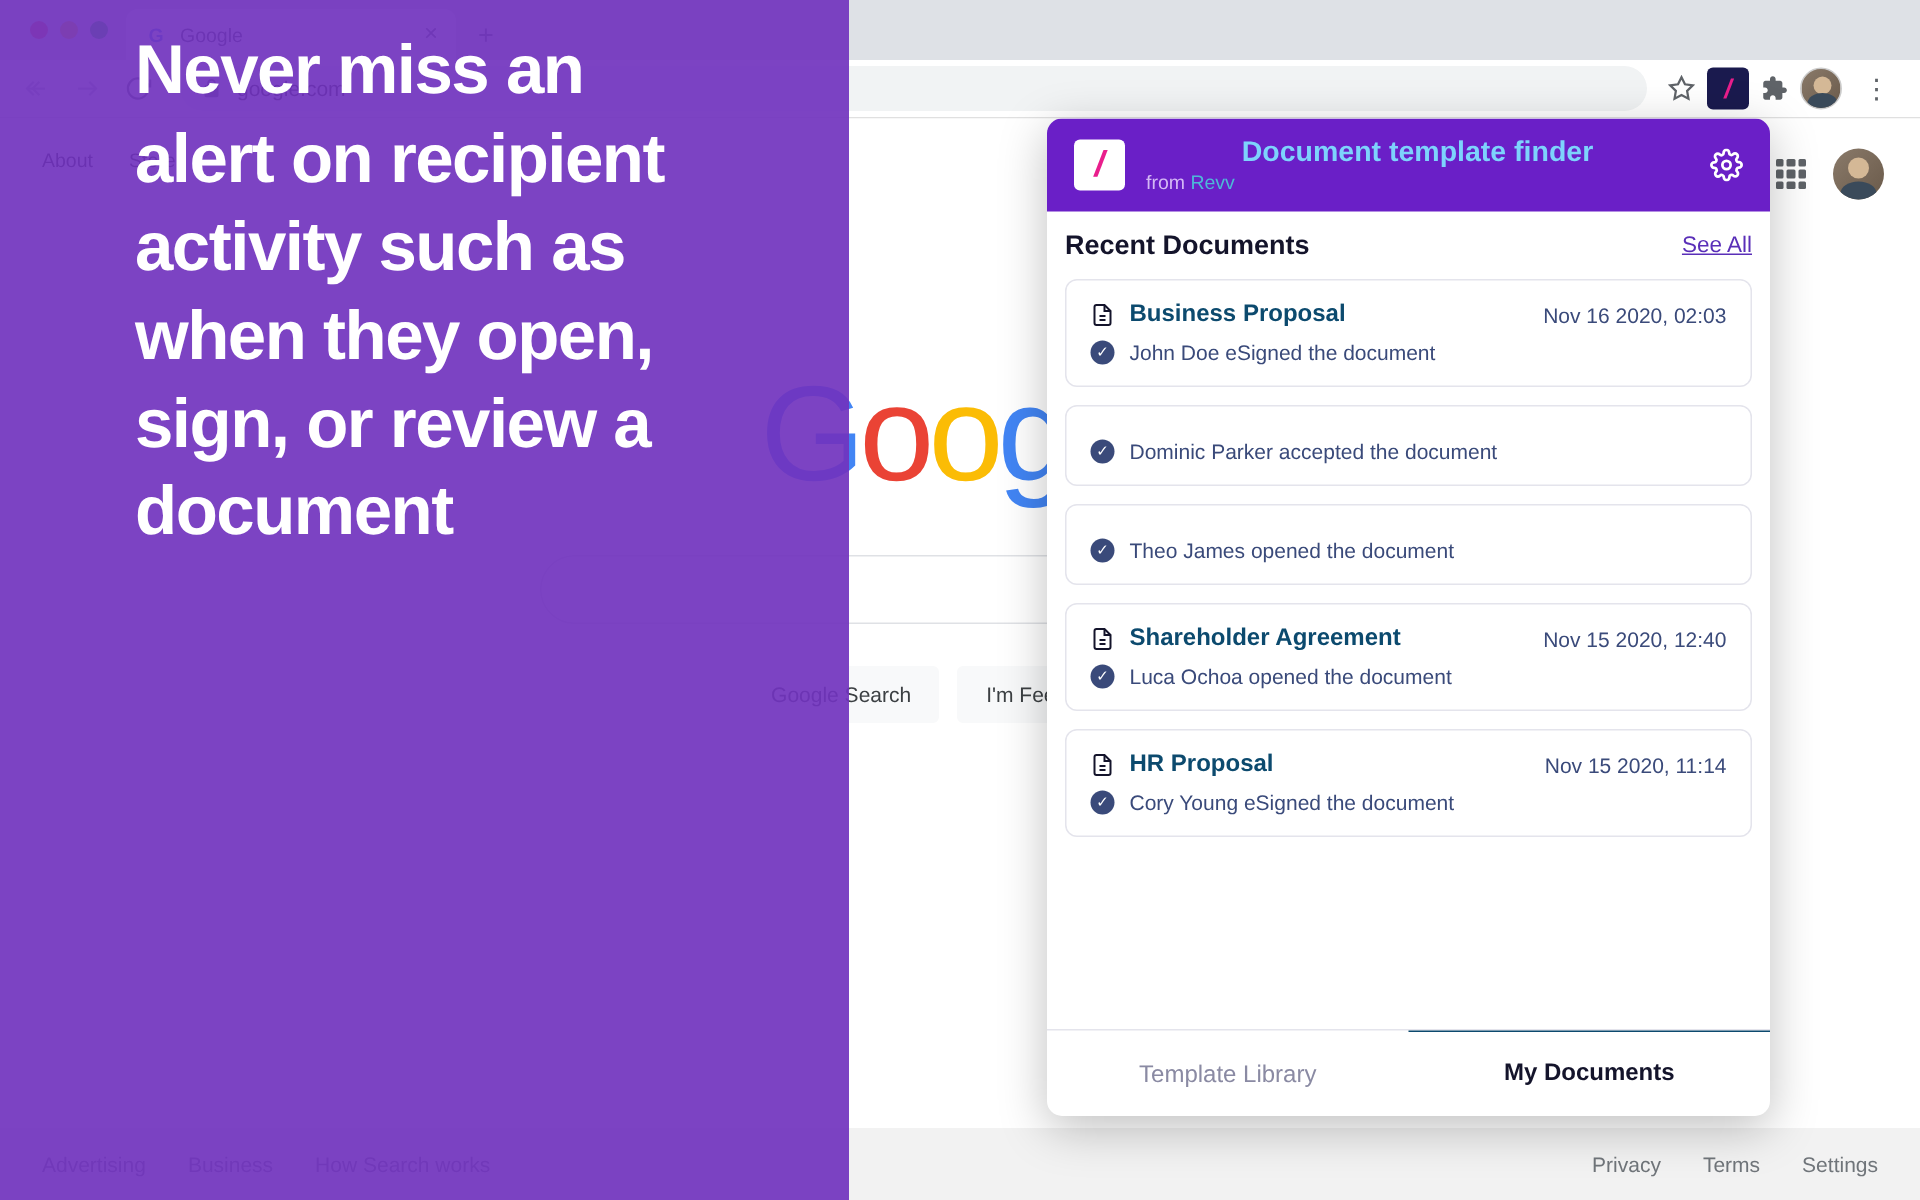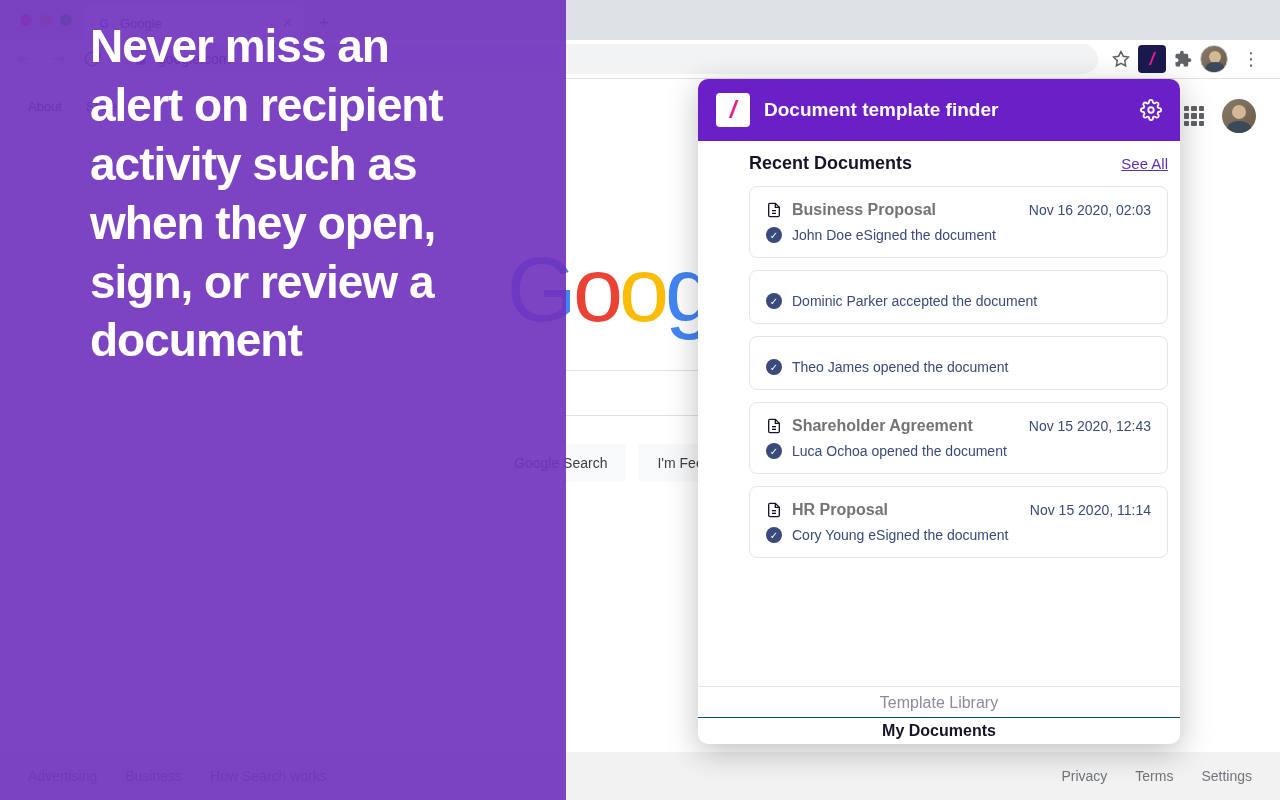--- a/index.html
+++ b/index.html
@@ -53,40 +53,40 @@
 
 
 .overlay { position: absolute; top: 0; left: 0; width: 566px; height: 800px; background: rgba(113, 51, 190, 0.92); display: flex; align-items: flex-start; padding: 17px 90px; }
 .overlay-text { color: #fff; font-size: 46px; font-weight: 700; line-height: 1.28; letter-spacing: -1px; }
 
 
 .popup { position: absolute; top: 79px; left: 698px; width: 482px; height: 665px; background: #fff; border-radius: 10px; box-shadow: 0 8px 32px rgba(0,0,0,0.25); overflow: hidden; display: flex; flex-direction: column; }
 .popup-header { background: #6a1fc7; height: 62px; display: flex; align-items: center; padding: 0 18px; gap: 14px; }
 .popup-logo { width: 34px; height: 34px; background: #fff; border-radius: 4px; display: flex; align-items: center; justify-content: center; color: #e91e8c; font-weight: bold; font-style: italic; font-size: 24px; }
 .popup-title-wrap { flex: 1; }
-.popup-title { color: #ffffff; font-size: 19px; font-weight: 700; line-height: 1.2; }
+.popup-title { color: #7dd3fc; font-size: 19px; font-weight: 700; line-height: 1.2; text-align: center; }
 .popup-subtitle { color: #d4b8f5; font-size: 13px; }
 .popup-subtitle .brand { color: #4db8d8; }
 .gear { color: #fff; }
 
-.popup-body { padding: 12px; flex: 1; overflow: auto; margin-left: 39px; }
+.popup-body { padding: 12px; flex: 1; overflow: auto; }
 .section-head { display: flex; justify-content: space-between; align-items: center; margin-bottom: 12px; }
 .section-title { font-size: 18px; font-weight: 800; color: #14142b; }
 .see-all { color: #5a2fb8; font-size: 15px; text-decoration: underline; }
 
 .doc-card { border: 1px solid #e4e4ec; border-radius: 8px; padding: 14px 16px; margin-bottom: 12px; }
 .doc-row { display: flex; align-items: center; gap: 10px; }
 .doc-icon { color: #14142b; flex-shrink: 0; }
-.doc-name { font-size: 16px; font-weight: 800; color: #737373; flex: 1; }
+.doc-name { font-size: 16px; font-weight: 800; color: #0c4a6e; flex: 1; }
 .doc-time { font-size: 14px; color: #3a4a7a; font-weight: 500; }
 .doc-status { display: flex; align-items: center; gap: 10px; margin-top: 8px; }
 .check-icon { width: 16px; height: 16px; border-radius: 50%; background: #3a4a7a; color: #fff; display: flex; align-items: center; justify-content: center; font-size: 10px; flex-shrink: 0; }
 .status-text { font-size: 14px; color: #3a4a7a; }
 
-.popup-tabs { height: 58px; border-top: 1px solid #e4e4ec; display: flex; flex-direction: column; }
+.popup-tabs { height: 58px; border-top: 1px solid #e4e4ec; display: flex; }
 .popup-tab { flex: 1; display: flex; align-items: center; justify-content: center; font-size: 16px; color: #8a8aa3; font-weight: 500; border-top: 3px solid transparent; }
 .popup-tab.active { color: #14142b; font-weight: 800; border-top: 1px solid #0c4a6e; }
 
 svg { display: block; }
 </style>
 </head>
 <body>
 
 <div class="browser-chrome">
   <div class="tab-strip">
@@ -198,20 +198,21 @@
 
 <div class="overlay">
   <div class="overlay-text">Never miss an alert on recipient activity such as when they open, sign, or review a document</div>
 </div>
 
 <div class="popup">
   <div class="popup-header">
     <div class="popup-logo">/</div>
     <div class="popup-title-wrap">
       <div class="popup-title">Document template finder</div>
+      <div class="popup-subtitle"><span>from </span><span class="brand">Revv</span></div>
     </div>
     <span class="gear">
       <svg width="22" height="22" viewBox="0 0 24 24" fill="none" stroke="currentColor" stroke-width="2">
           <circle cx="12" cy="12" r="3"></circle>
           <path d="M19.4 15a1.65 1.65 0 0 0 .33 1.82l.06.06a2 2 0 1 1-2.83 2.83l-.06-.06a1.65 1.65 0 0 0-1.82-.33 1.65 1.65 0 0 0-1 1.51V21a2 2 0 0 1-4 0v-.09a1.65 1.65 0 0 0-1-1.51 1.65 1.65 0 0 0-1.82.33l-.06.06a2 2 0 1 1-2.83-2.83l.06-.06a1.65 1.65 0 0 0 .33-1.82 1.65 1.65 0 0 0-1.51-1H3a2 2 0 0 1 0-4h.09a1.65 1.65 0 0 0 1.51-1 1.65 1.65 0 0 0-.33-1.82l-.06-.06a2 2 0 1 1 2.83-2.83l.06.06a1.65 1.65 0 0 0 1.82.33h0a1.65 1.65 0 0 0 1-1.51V3a2 2 0 0 1 4 0v.09a1.65 1.65 0 0 0 1 1.51 1.65 1.65 0 0 0 1.82-.33l.06-.06a2 2 0 1 1 2.83 2.83l-.06.06a1.65 1.65 0 0 0-.33 1.82v0a1.65 1.65 0 0 0 1.51 1H21a2 2 0 0 1 0 4h-.09a1.65 1.65 0 0 0-1.51 1z"></path>
         </svg>
     </span>
   </div>
 
   <div class="popup-body">
@@ -254,21 +255,21 @@
           <div class="doc-row">
             <span class="doc-icon">
               <svg width="16" height="18" viewBox="0 0 24 24" fill="none" stroke="currentColor" stroke-width="2">
                 <path d="M14 2H6a2 2 0 0 0-2 2v16a2 2 0 0 0 2 2h12a2 2 0 0 0 2-2V8z"></path>
                 <polyline points="14 2 14 8 20 8"></polyline>
                 <line x1="9" y1="13" x2="15" y2="13"></line>
                 <line x1="9" y1="17" x2="15" y2="17"></line>
               </svg>
             </span>
             <span class="doc-name">Shareholder Agreement</span>
-            <span class="doc-time">Nov 15 2020, 12:43</span>
+            <span class="doc-time">Nov 15 2020, 12:40</span>
           </div>
           <div class="doc-status">
             <span class="check-icon">✓</span>
             <span class="status-text">Luca Ochoa opened the document</span>
           </div>
         </div>
         <div class="doc-card">
           <div class="doc-row">
             <span class="doc-icon">
               <svg width="16" height="18" viewBox="0 0 24 24" fill="none" stroke="currentColor" stroke-width="2">

